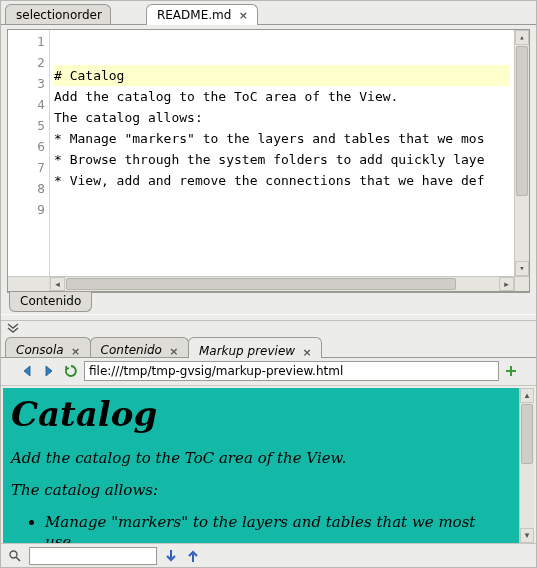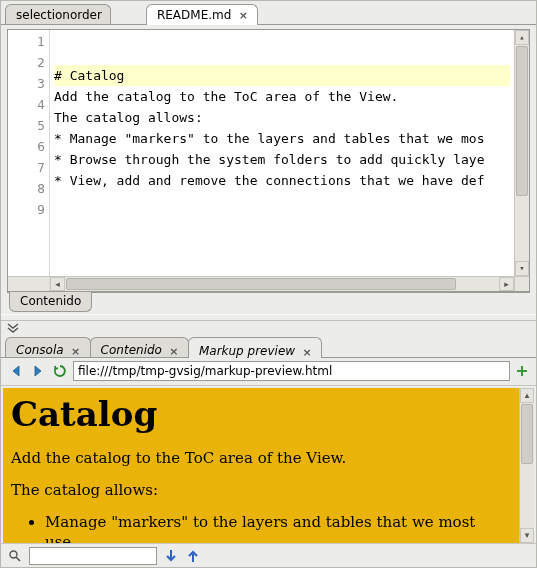--- a/index.html
+++ b/index.html
@@ -211,21 +211,21 @@
     margin-bottom: -1px;
     z-index: 2;
     margin-top: 48px;
   }
 
   
   .browser-toolbar {
     height: 28px;
     display: flex; align-items: center;
     gap: 4px;
-    padding: 0 6px;
+    padding: 0 17px;
     background: #ececea;
     border-bottom: 1px solid #c8c6c0;
   }
   .nav-btn {
     width: 18px; height: 18px;
     display: flex; align-items: center; justify-content: center;
   }
   .url-input {
     flex: 1;
     height: 20px;
@@ -244,25 +244,26 @@
   
   .preview-outer {
     flex: 1;
     display: flex;
     min-height: 0;
     background: #ececea;
     padding: 2px 2px 0 2px;
   }
   .preview-content {
     flex: 1;
-    background: #eab308;
+    background: #14b8a6;
     overflow: hidden;
     font-family: "DejaVu Serif", Georgia, "Times New Roman", serif;
     color: #000;
     padding: 0 12px 0 8px;
+    font-style: italic;
   }
   .preview-content h1 {
     font-size: 34px; font-weight: bold;
     margin: 6px 0 14px 0;
   }
   .preview-content p { font-size: 15px; margin: 8px 0 12px 0; line-height: 1.35; }
   .preview-content ul { margin: 4px 0 0 0; padding-left: 34px; font-size: 15px; line-height: 1.35; }
   .preview-content li { margin-bottom: 2px; }
   .preview-vscroll {
     width: 15px;

